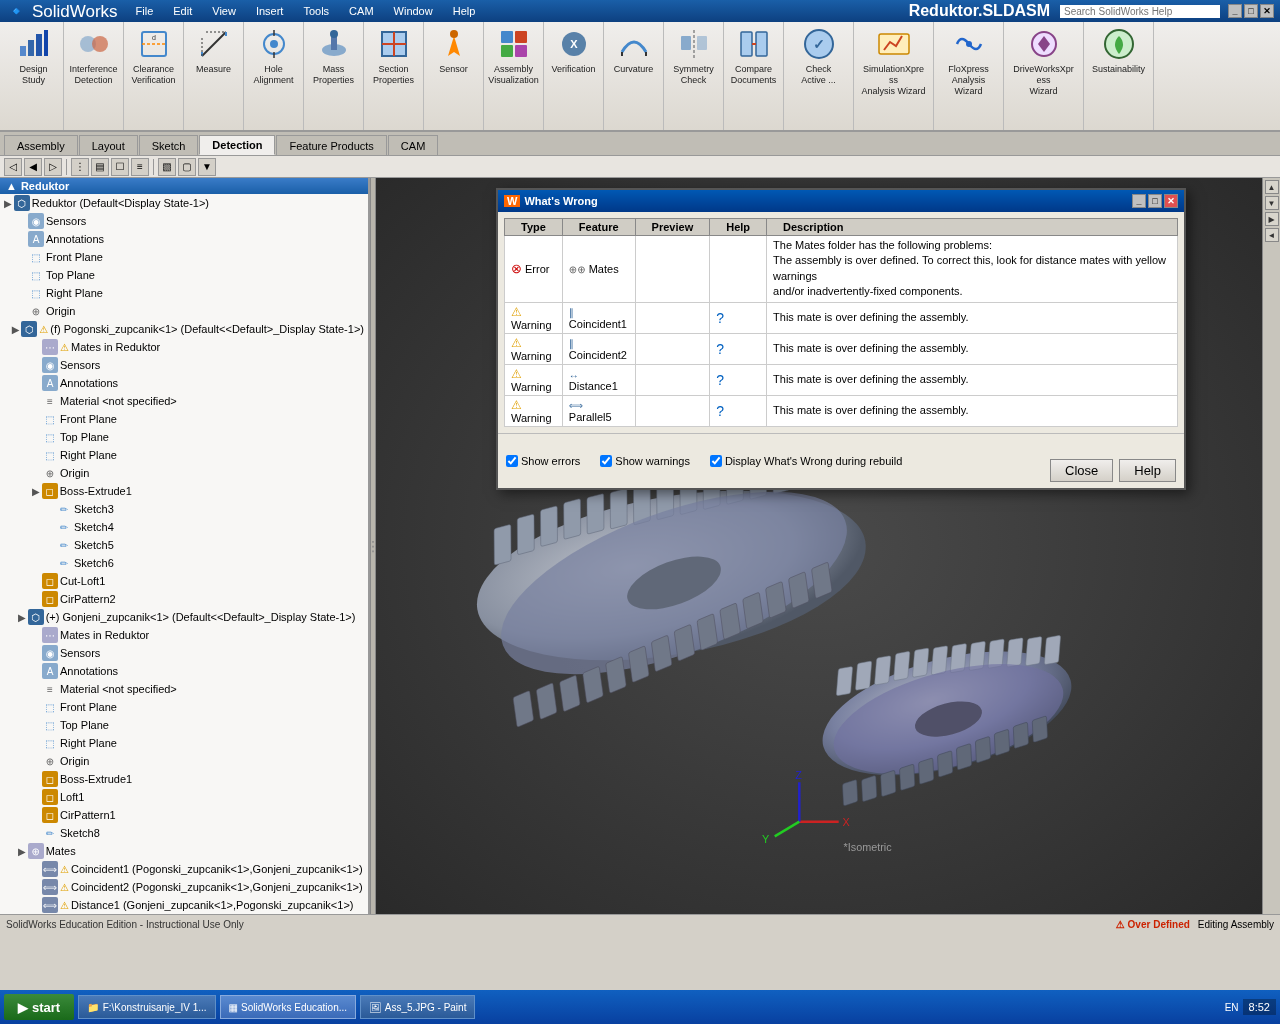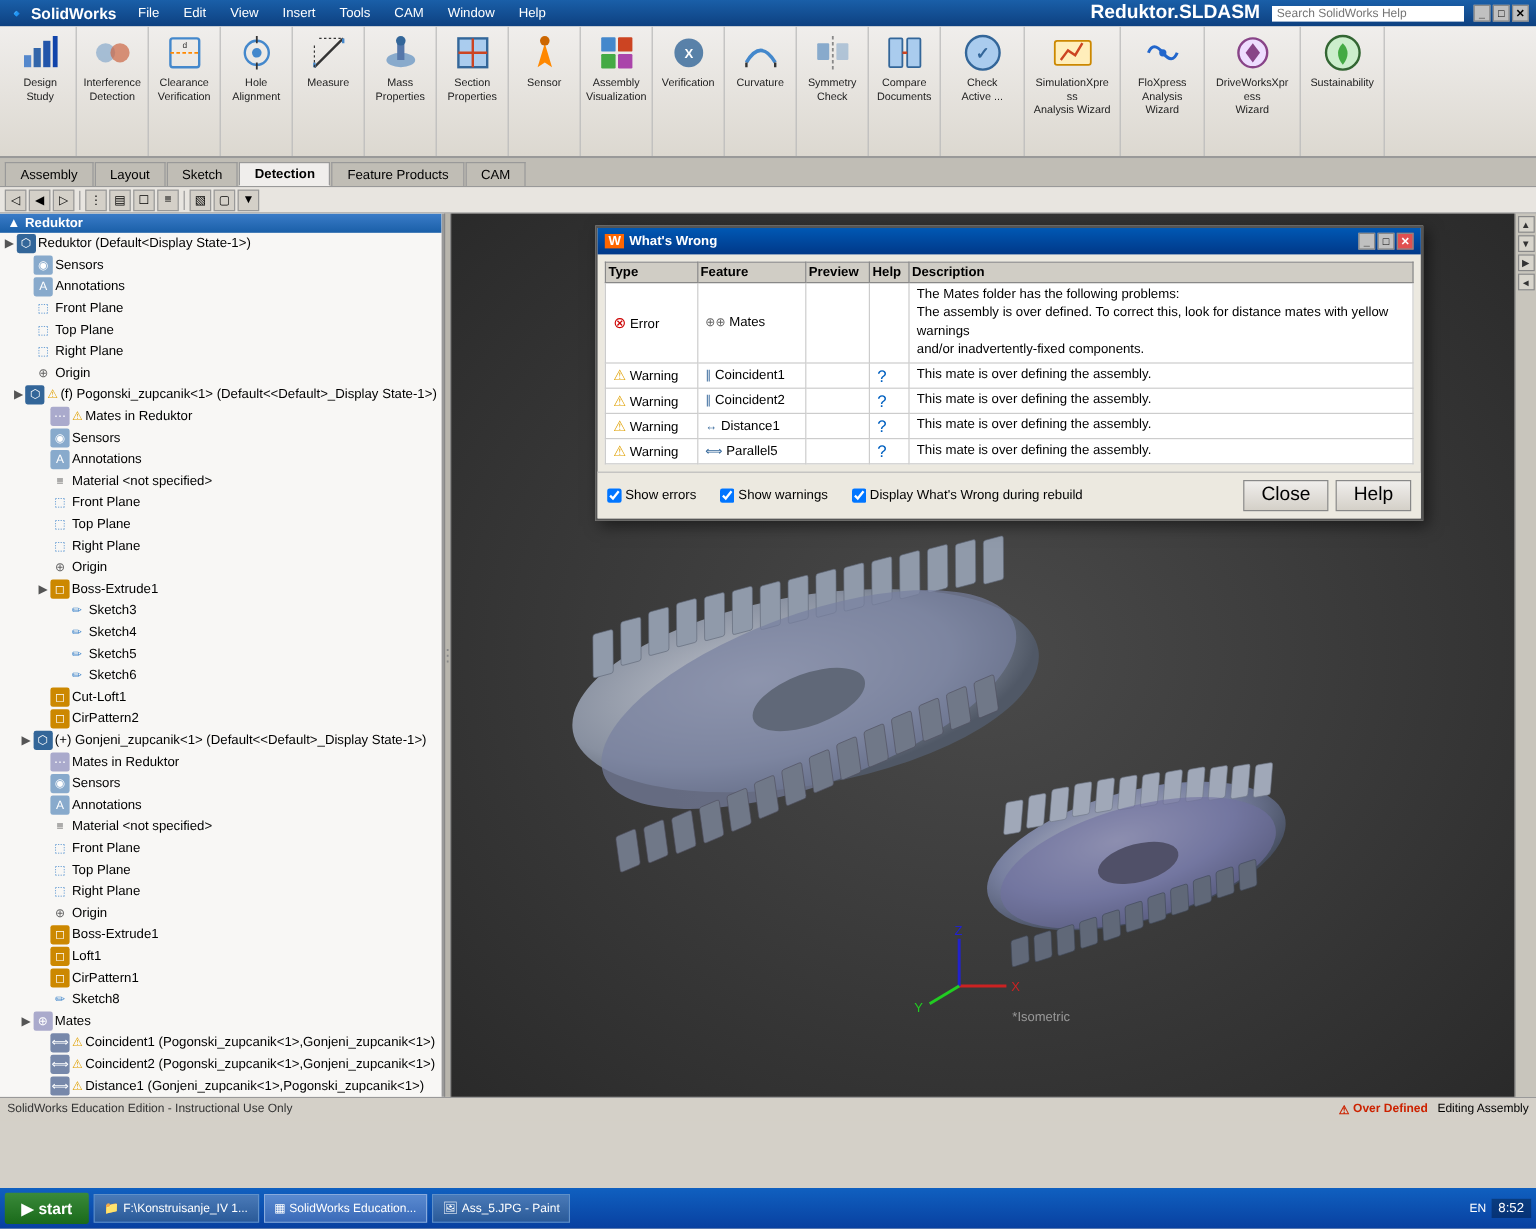--- a/index.html
+++ b/index.html
@@ -9,21 +9,21 @@
     #titlebar {
       background: linear-gradient(to bottom, #1a5fa8, #0d4080);
       color: white;
       height: 22px;
       display: flex;
       align-items: center;
       padding: 0 6px;
       font-size: 11px;
       font-weight: bold;
     }
-    #titlebar .logo { color: #fff; font-weight: bold; margin-right: 8px; font-size: 13px; }
+    #titlebar .logo { color: #fff; font-weight: normal; margin-right: 8px; font-size: 17px; }
     #titlebar .menus { display: flex; gap: 12px; font-size: 11px; font-weight: normal; margin-left: 6px; }
     #titlebar .menus span { cursor: pointer; padding: 2px 4px; }
     #titlebar .filename { margin-left: auto; font-size: 16px; }
     #titlebar .search { margin-left: 10px; background: white; border: none; padding: 1px 4px; font-size: 10px; width: 160px; color: #333; }
     #titlebar .winbtns { margin-left: 8px; display: flex; gap: 2px; }
     #titlebar .winbtn { width: 14px; height: 14px; border: 1px solid #888; cursor: pointer; font-size: 9px; display: flex; align-items: center; justify-content: center; background: #c0c0c0; color: #000; }
 
     
     #ribbon {
       background: linear-gradient(to bottom, #f0eeec, #dcd8d0);
@@ -183,21 +183,21 @@
     .dialog-body { padding: 6px; }
     .dialog-table {
       width: 100%;
       border-collapse: collapse;
       background: white;
       font-size: 11px;
     }
     .dialog-table th {
       background: #d0cdc5;
       border: 1px solid #888;
-      padding: 2px 2px;
+      padding: 2px 16px;
       text-align: left;
       font-weight: bold;
       font-size: 11px;
     }
     .dialog-table td {
       border: 1px solid #ccc;
       padding: 2px 6px;
       vertical-align: middle;
     }
     .help-q { color: #0060c0; font-size: 14px; cursor: pointer; }
@@ -210,23 +210,24 @@
       background: #ece9e0;
       border-top: 1px solid #bbb;
     }
     .dialog-footer label { display: flex; align-items: center; gap: 3px; font-size: 11px; cursor: pointer; }
     .dialog-footer input[type=checkbox] { width: 12px; height: 12px; cursor: pointer; }
     .dialog-actions { margin-left: auto; display: flex; gap: 6px; }
     .dialog-btn {
       padding: 3px 14px;
       background: linear-gradient(to bottom, #f0eeec, #d4d0c8);
       border: 1px solid #888;
-      font-size: 16px;
+      font-size: 13px;
       cursor: pointer;
       min-width: 56px;
+      margin-top: 19px;
     }
 
     
     #statusbar {
       background: #d4d0c8;
       border-top: 1px solid #999;
       height: 20px;
       display: flex;
       align-items: center;
       padding: 0 6px;
@@ -384,40 +385,40 @@
           <line x1="4" y1="16" x2="28" y2="16" stroke="#ff8800" stroke-width="1.5" stroke-dasharray="3,2"></line>
           <text x="16" y="12" text-anchor="middle" font-size="7" fill="#333">d</text>
         </svg>
     </div>
     <div class="ribbon-label">Clearance<br>Verification</div>
   </div>
 
   <div class="ribbon-group">
     <div class="ribbon-icon">
       <svg width="32" height="32" viewBox="0 0 32 32">
-          <circle cx="16" cy="16" r="10" fill="none" stroke="#4488cc" stroke-width="2"></circle>
-          <circle cx="16" cy="16" r="4" fill="#4488cc"></circle>
-          <line x1="16" y1="2" x2="16" y2="8" stroke="#333" stroke-width="1.5"></line>
-          <line x1="16" y1="24" x2="16" y2="30" stroke="#333" stroke-width="1.5"></line>
-        </svg>
-    </div>
-    <div class="ribbon-label">Hole<br>Alignment</div>
-  </div>
-
-  <div class="ribbon-group">
-    <div class="ribbon-icon">
-      <svg width="32" height="32" viewBox="0 0 32 32">
           <line x1="4" y1="28" x2="28" y2="4" stroke="#333" stroke-width="2"></line>
           <line x1="4" y1="24" x2="4" y2="28" stroke="#4488cc" stroke-width="2"></line>
           <line x1="28" y1="4" x2="28" y2="8" stroke="#4488cc" stroke-width="2"></line>
           <line x1="8" y1="4" x2="28" y2="4" stroke="#333" stroke-width="1" stroke-dasharray="2,2"></line>
           <line x1="4" y1="28" x2="4" y2="8" stroke="#333" stroke-width="1" stroke-dasharray="2,2"></line>
         </svg>
     </div>
     <div class="ribbon-label">Measure</div>
+  </div>
+
+  <div class="ribbon-group">
+    <div class="ribbon-icon">
+      <svg width="32" height="32" viewBox="0 0 32 32">
+          <circle cx="16" cy="16" r="10" fill="none" stroke="#4488cc" stroke-width="2"></circle>
+          <circle cx="16" cy="16" r="4" fill="#4488cc"></circle>
+          <line x1="16" y1="2" x2="16" y2="8" stroke="#333" stroke-width="1.5"></line>
+          <line x1="16" y1="24" x2="16" y2="30" stroke="#333" stroke-width="1.5"></line>
+        </svg>
+    </div>
+    <div class="ribbon-label">Hole<br>Alignment</div>
   </div>
 
   <div class="ribbon-group">
     <div class="ribbon-icon">
       <svg width="32" height="32" viewBox="0 0 32 32">
           <ellipse cx="16" cy="22" rx="12" ry="6" fill="#88aacc"></ellipse>
           <rect x="13" y="6" width="6" height="16" fill="#5577aa"></rect>
           <circle cx="16" cy="6" r="4" fill="#336699"></circle>
         </svg>
     </div>

